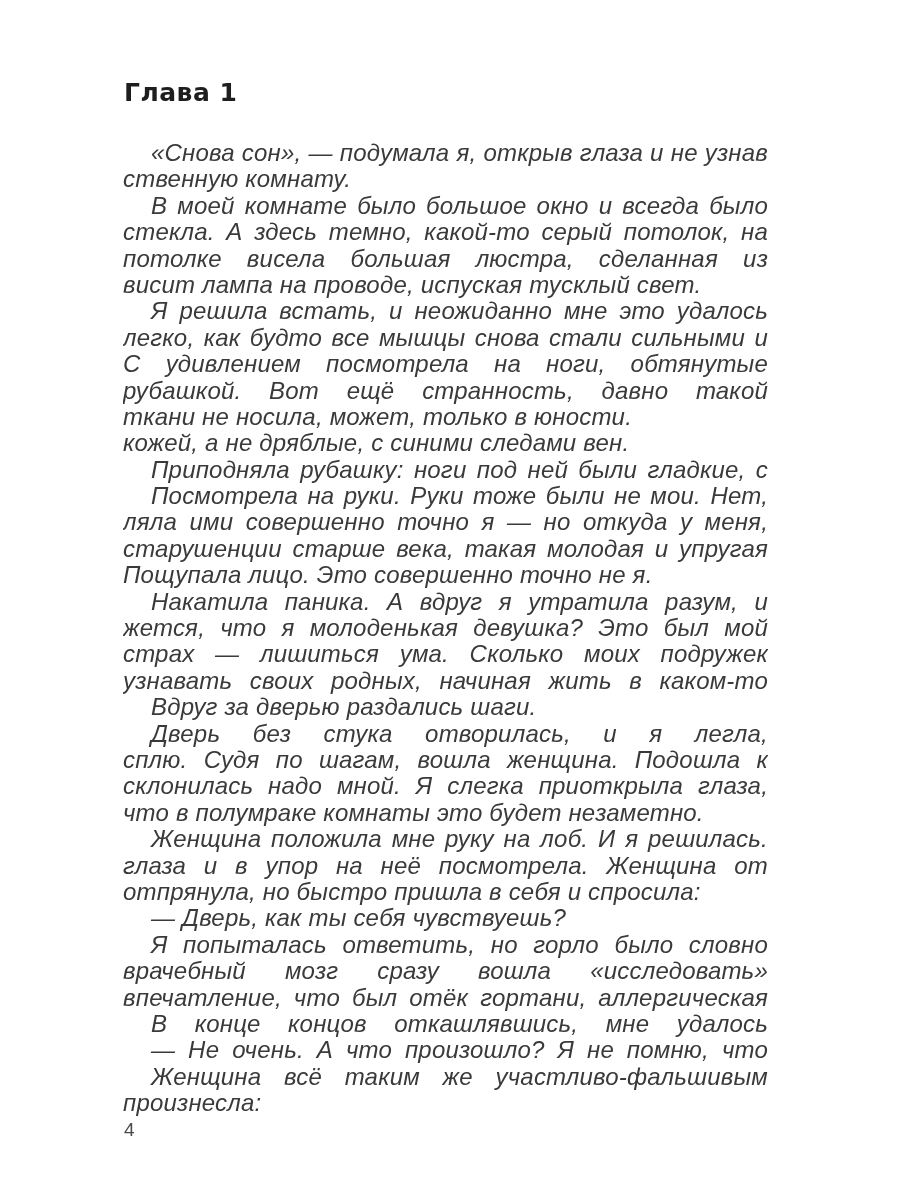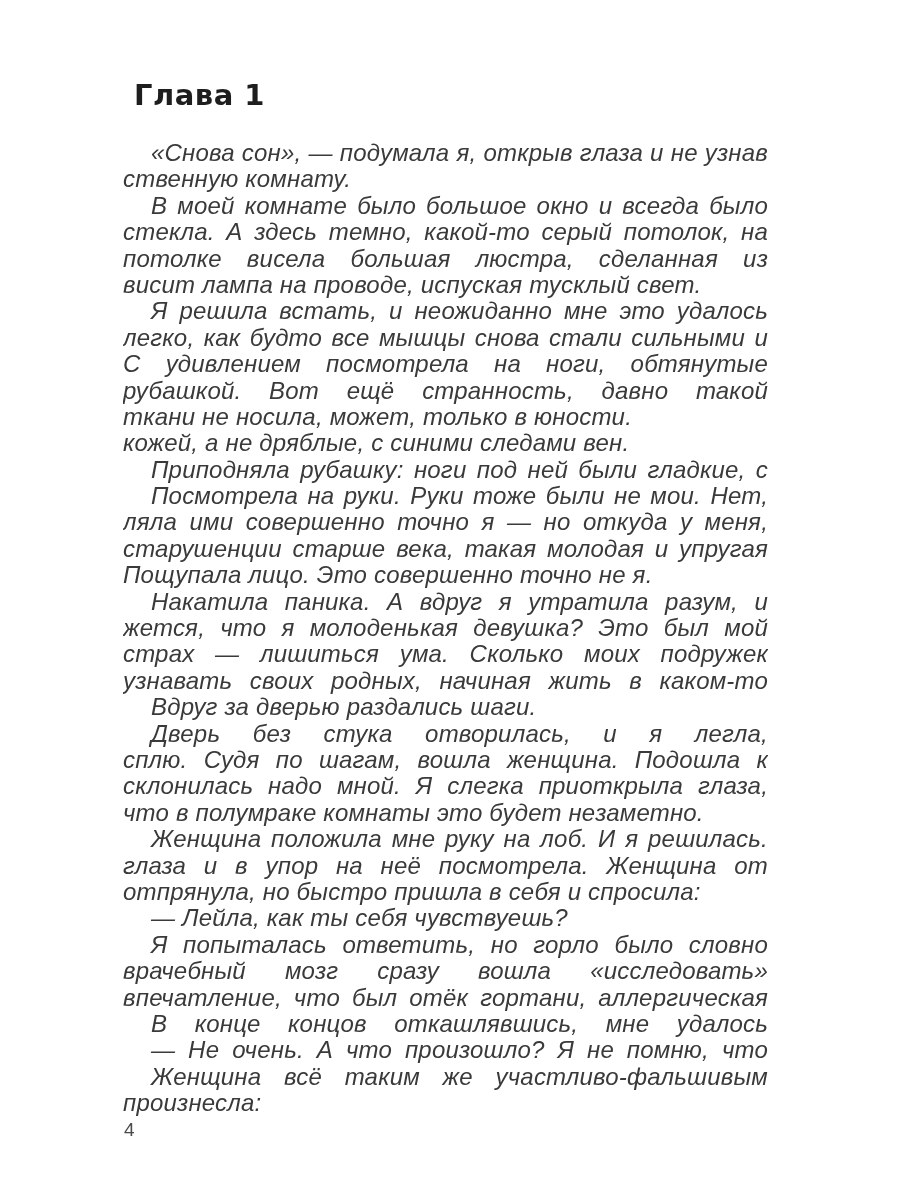--- a/index.html
+++ b/index.html
@@ -10,25 +10,25 @@
   .page {
     position: relative;
     width: 900px;
     height: 1200px;
     background: #ffffff;
     overflow: hidden;
     font-family: "Liberation Sans", sans-serif;
   }
   .chapter-heading {
     position: absolute;
-    left: 134px;
+    left: 124px;
     top: 78px;
     margin: 0;
     font-family: "DejaVu Sans", sans-serif;
-    font-size: 29px;
+    font-size: 25px;
     font-weight: 800;
     letter-spacing: 0.5px;
     color: #1e1e1e;
   }
   .body-text {
     position: absolute;
     left: 123px;
     top: 140px;
     width: 645px;
     color: #3a3a3a;
@@ -109,21 +109,21 @@
         <div class="line">сплю. Судя по шагам, вошла женщина. Подошла к кровати и</div>
         <div class="line">склонилась надо мной. Я слегка приоткрыла глаза, надеясь,</div>
         <div class="line last">что в полумраке комнаты это будет незаметно.</div>
       </div>
       <div class="para">
         <div class="line first">Женщина положила мне руку на лоб. И я решилась. Открыла</div>
         <div class="line">глаза и в упор на неё посмотрела. Женщина от неожиданности</div>
         <div class="line last">отпрянула, но быстро пришла в себя и спросила:</div>
       </div>
       <div class="para">
-        <div class="line first last">— Лейла, как ты себя чувствуешь?</div>
+        <div class="line first last">— Дверь, как ты себя чувствуешь?</div>
       </div>
       <div class="para">
         <div class="line first">Я попыталась ответить, но горло было словно склеенное. Мой</div>
         <div class="line">врачебный мозг сразу вошла «исследовать» симптомы: «Такое</div>
         <div class="line last">впечатление, что был отёк гортани, аллергическая реакция».</div>
       </div>
       <div class="para">
         <div class="line first last">В конце концов откашлявшись, мне удалось прохрипеть:</div>
       </div>
       <div class="para">

